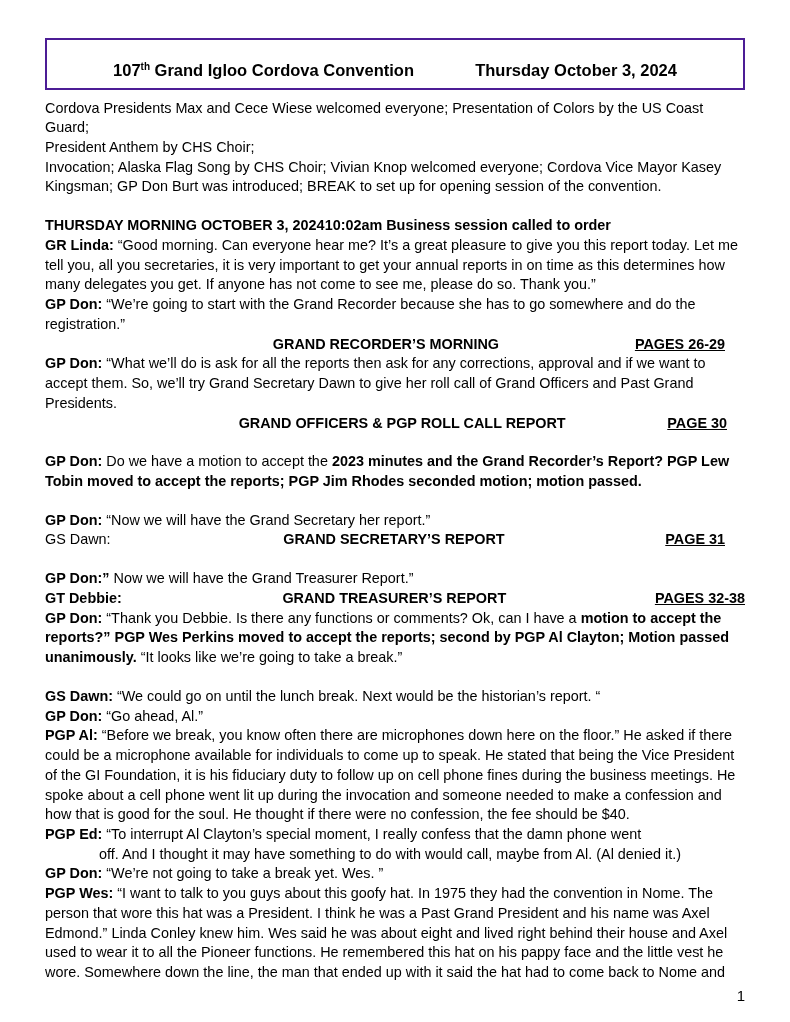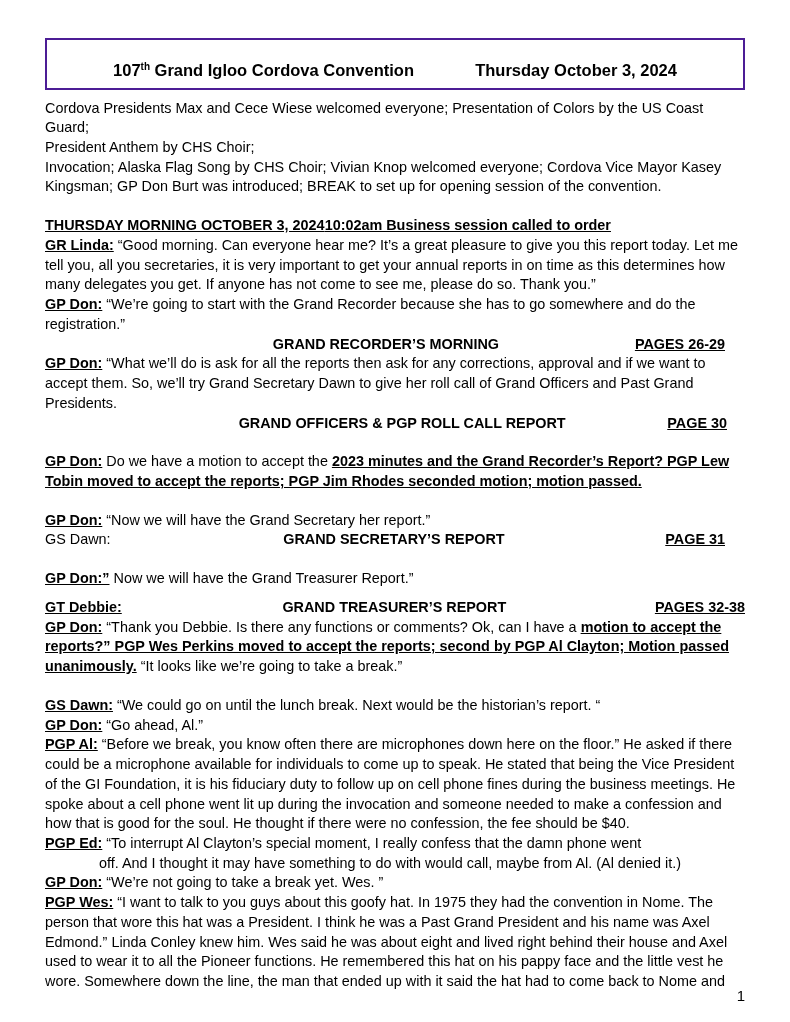--- a/index.html
+++ b/index.html
@@ -47,21 +47,21 @@
     font-size: 14.4px;
     line-height: 1.37;
   }
   p {
     margin: 0;
     padding: 0;
   }
   .blank {
     height: 19px;
   }
-  .b { font-weight: bold; text-decoration: underline; }
+  .b { font-weight: bold; }
   .indent-tab { display: inline-block; width: 54px; }
   .row {
     display: flex;
     align-items: baseline;
   }
   .row .left { flex: 0 0 auto; }
   .row .spacer { flex: 1 1 auto; }
   .row .right { flex: 0 0 auto; white-space: nowrap; }
   .hdr-line {
     display: flex;
@@ -143,21 +143,21 @@
       <span class="hdr-right" style="padding-right:20px;">PAGE 31</span>
     </div>
 
     <div class="blank"></div>
 
     <p><span class="b">GP Don:”</span><span> Now we will have the Grand Treasurer Report.”</span></p>
 
     <div class="hdr-line">
       <span class="left b">GT Debbie:</span>
       <span class="hdr-center" style="padding-left:30px;">GRAND TREASURER’S REPORT</span>
-      <span class="hdr-right" style="padding-right:0px;margin-top:9px;">PAGES 32-38</span>
+      <span class="hdr-right" style="padding-right:0px;">PAGES 32-38</span>
     </div>
 
     <p><span class="b">GP Don:</span><span> “Thank you Debbie.  Is there any functions or comments? Ok, can I have a </span><span class="b">motion to accept the reports?”  PGP Wes Perkins moved to accept the reports; second by PGP Al Clayton; Motion passed unanimously.</span><span>  “It looks like we’re going to take a break.”</span></p>
 
     <div class="blank"></div>
 
     <p><span class="b">GS Dawn:</span><span> “We could go on until the lunch break.  Next would be the historian’s report. “</span></p>
 
     <p><span class="b">GP Don:</span><span> “Go ahead, Al.”</span></p>
 

